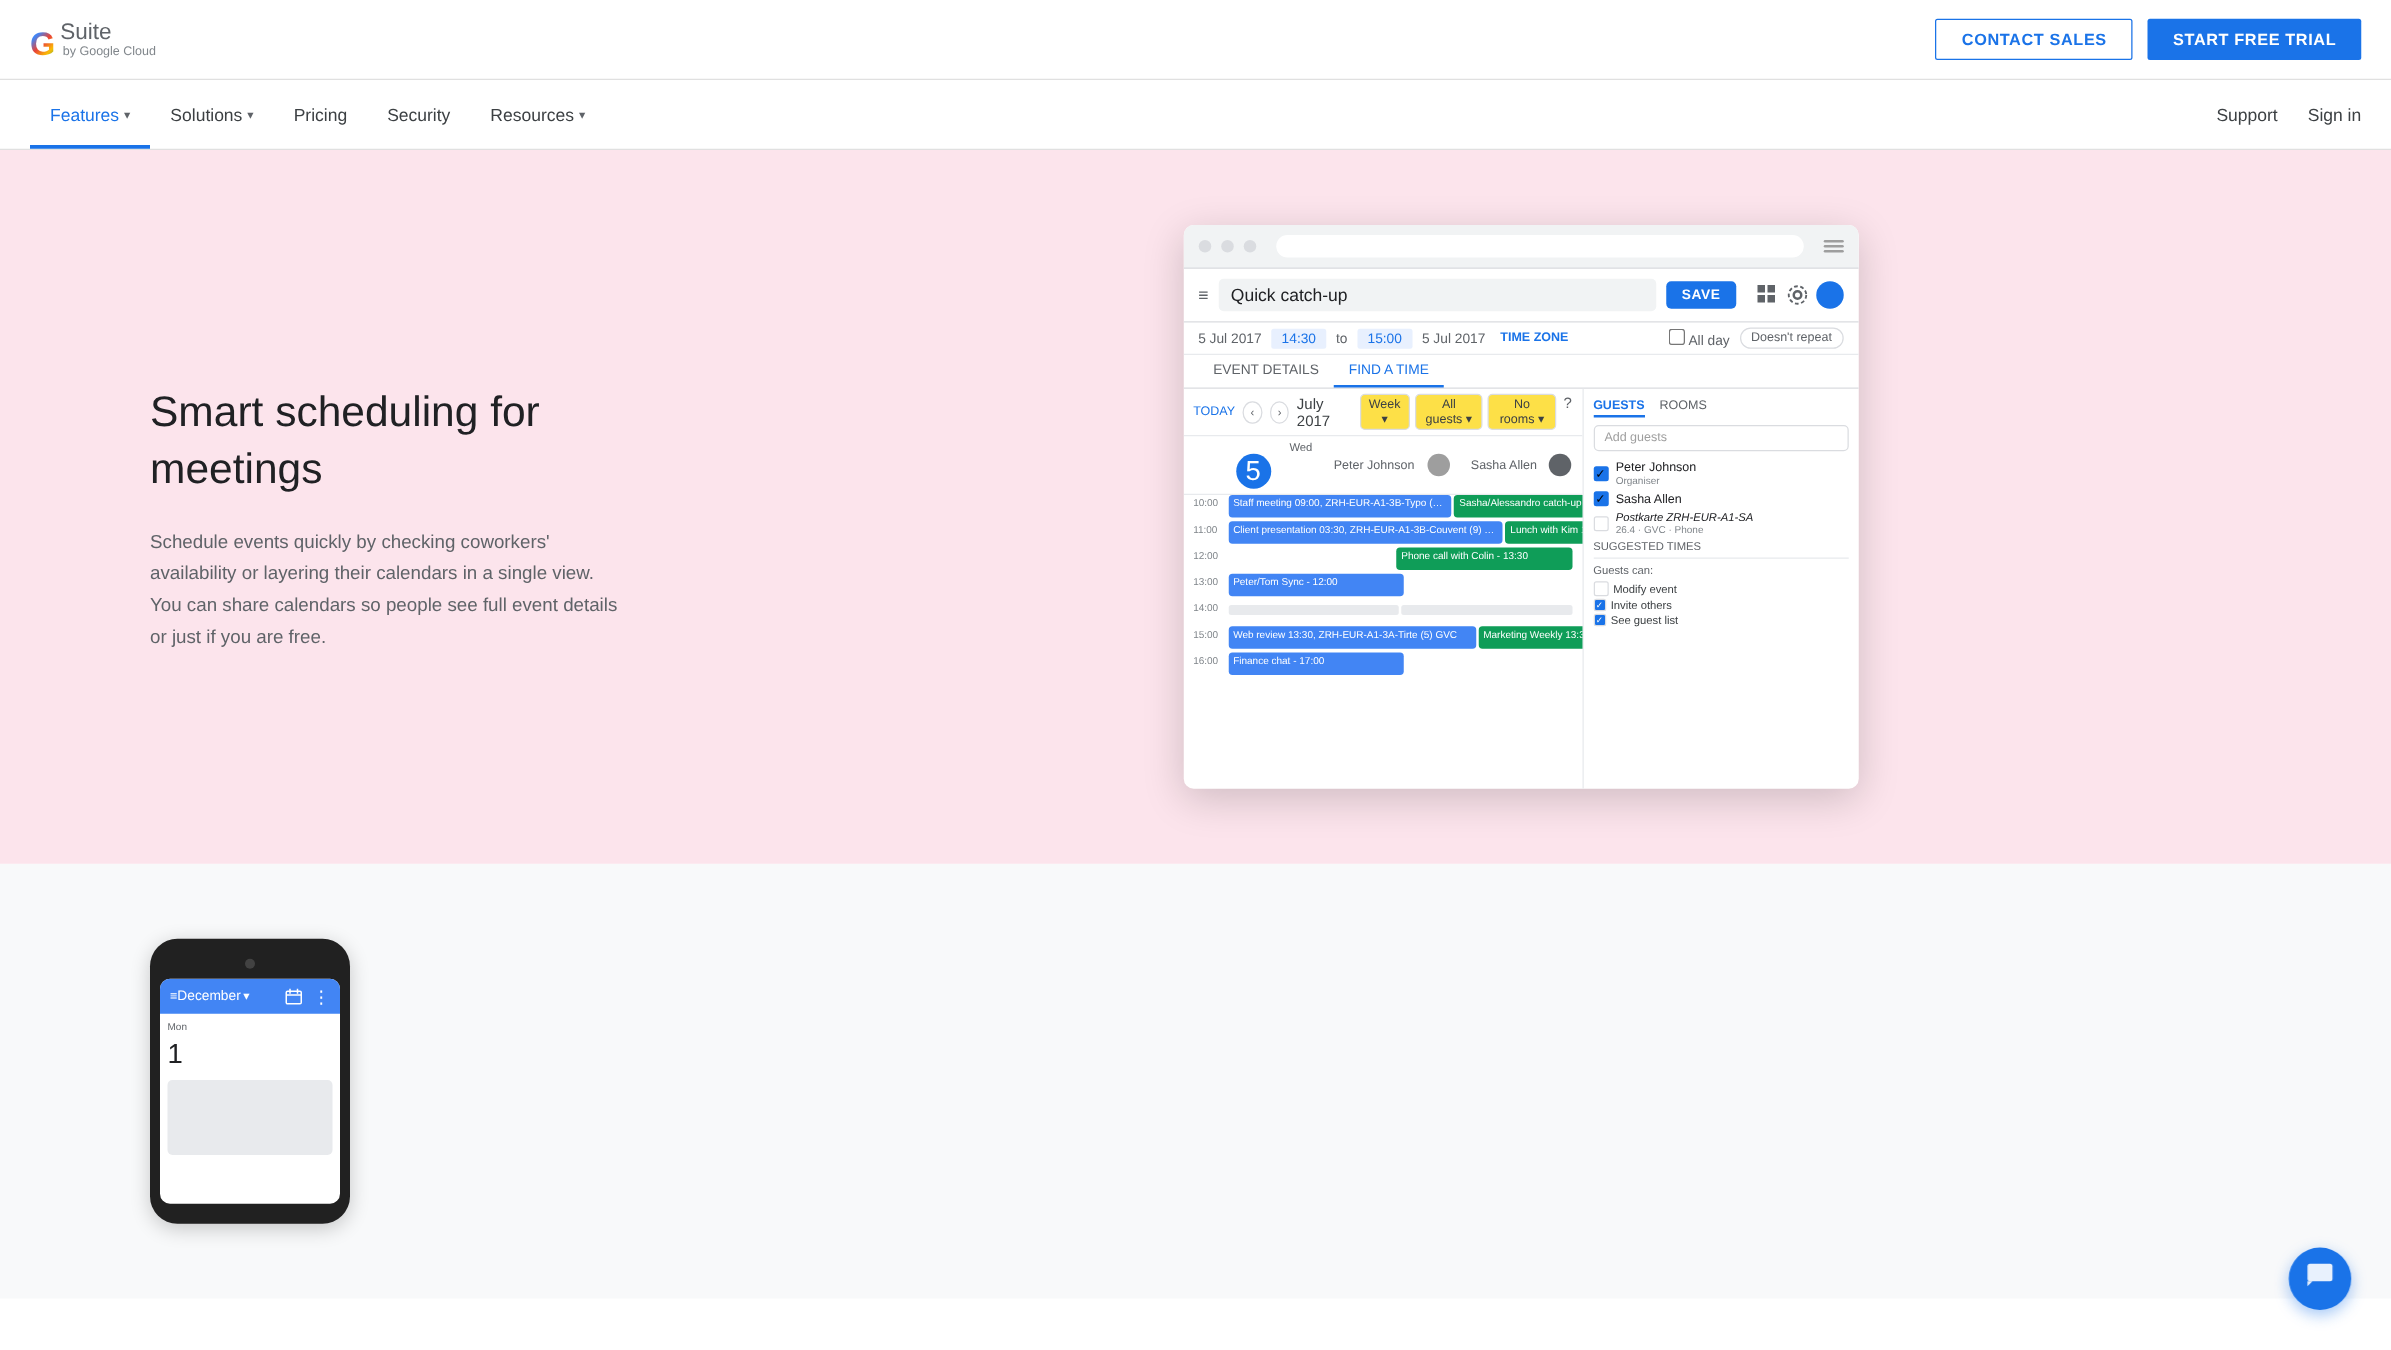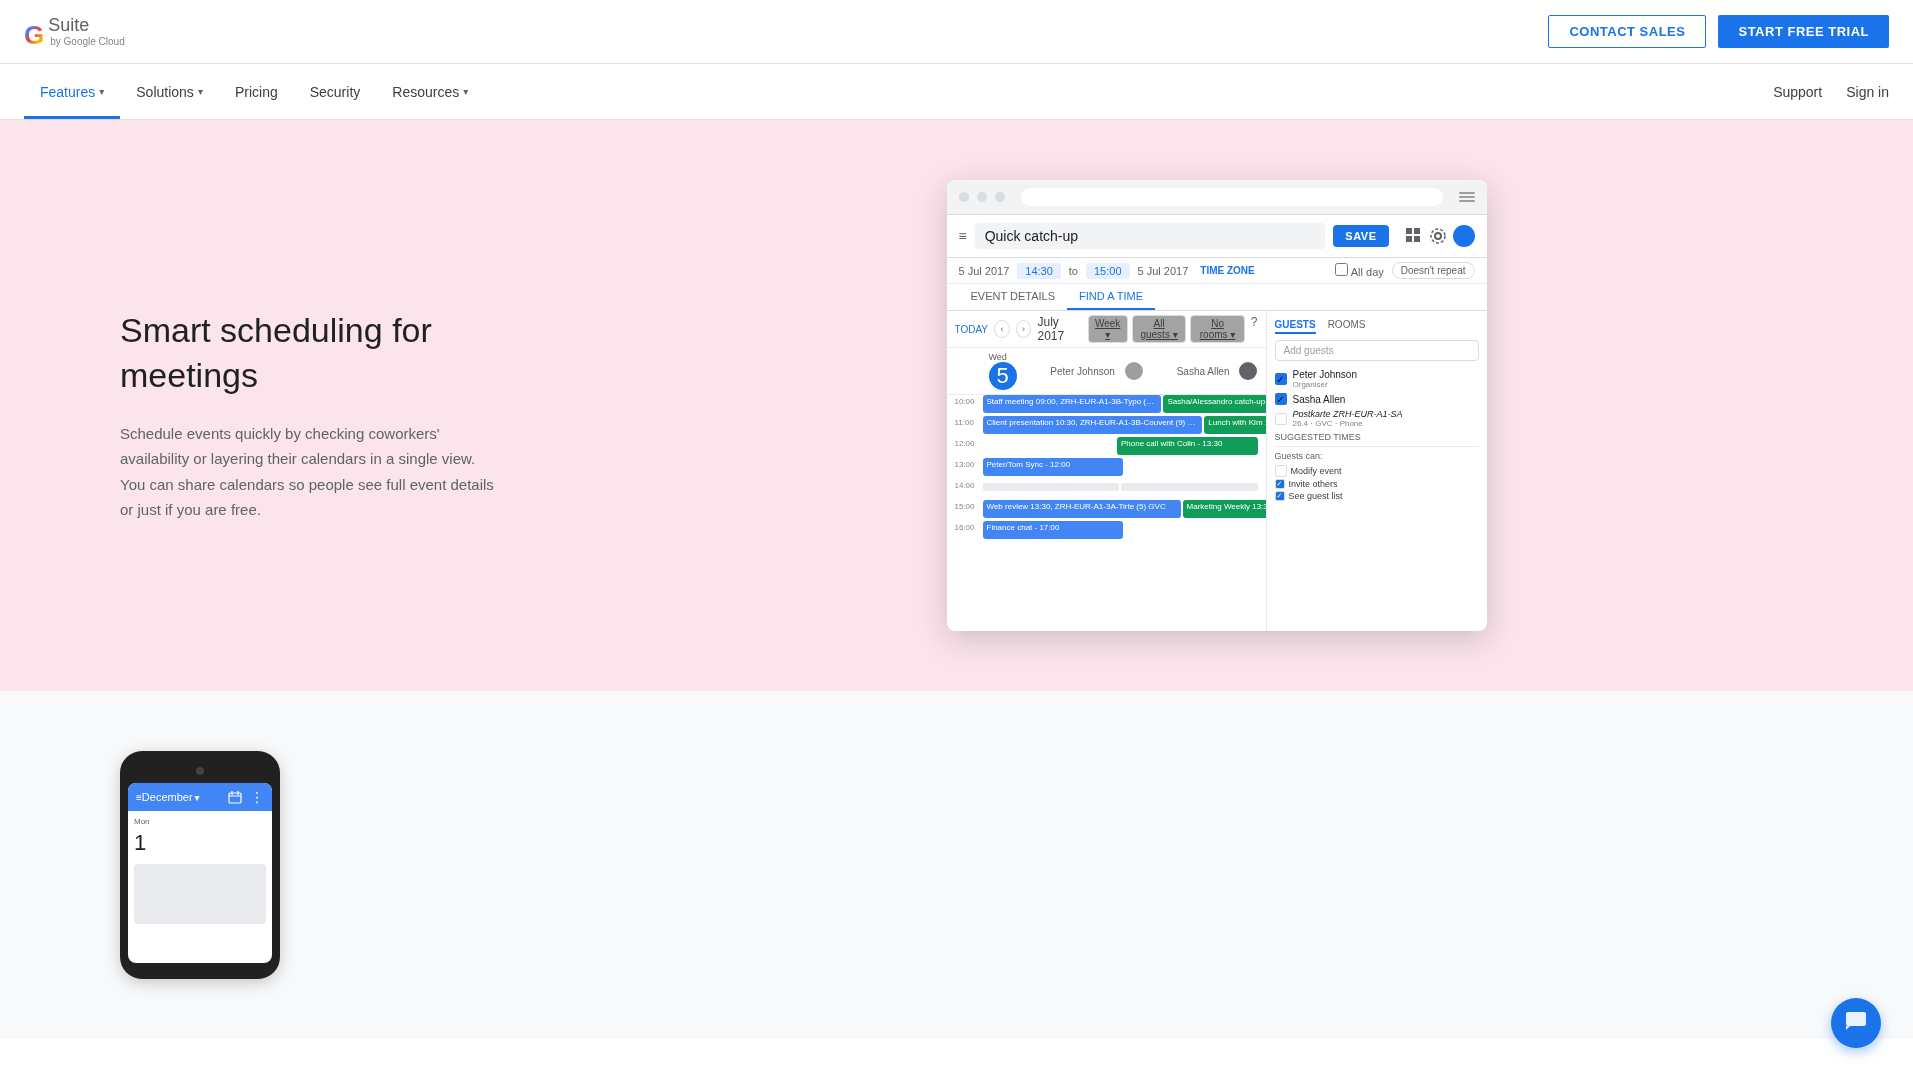--- a/index.html
+++ b/index.html
@@ -262,23 +262,22 @@
       margin-left: auto;
       display: flex;
       gap: 4px;
     }
     .cal-select-btn {
       border: 1px solid #dadce0;
       border-radius: 4px;
       padding: 2px 6px;
       font-size: 10px;
       color: #3c4043;
-      background: #a3a3a3;
+      background: #fde047;
       cursor: pointer;
-      text-decoration: underline;
     }
     .cal-help { font-size: 12px; color: #5f6368; margin-left: 2px; }
     .cal-day-header {
       display: flex;
       padding: 4px 8px;
       border-bottom: 1px solid #e8eaed;
       align-items: center;
       gap: 6px;
     }
     .cal-day-person {
@@ -578,21 +577,21 @@
               <button class="cal-select-btn">Week ▾</button>
               <button class="cal-select-btn">All guests ▾</button>
               <button class="cal-select-btn">No rooms ▾</button>
               <span class="cal-help">?</span>
             </div>
           </div>
 
           <div class="cal-day-header">
             <div style="width:28px;"></div>
             <div>
-              <div style="font-size:9px;color:#5f6368;">Wed</div>
+              <div style="font-size:9px;color:#5f6368;margin-left:43px;">Wed</div>
               <div style="font-size:22px;font-weight:300;color:#202124;background:#1a73e8;color:#fff;border-radius:50%;width:28px;height:28px;display:flex;align-items:center;justify-content:center;">5</div>
             </div>
             <div class="cal-day-person">Peter Johnson</div>
             <div style="width:18px;height:18px;border-radius:50%;background:#9e9e9e;margin-left:4px;"></div>
             <div class="cal-day-person">Sasha Allen</div>
             <div style="width:18px;height:18px;border-radius:50%;background:#5f6368;margin-left:4px;"></div>
           </div>
 
           <div class="cal-day-slots">
 
@@ -600,21 +599,21 @@
               <span class="cal-time">10:00</span>
               <div class="cal-events-row">
                 <div class="cal-event blue">Staff meeting 09:00, ZRH-EUR-A1-3B-Typo (9) GVC (Phone)</div>
                 <div class="cal-event green">Sasha/Alessandro catch-up - 09:00</div>
               </div>
             </div>
 
             <div class="cal-slot">
               <span class="cal-time">11:00</span>
               <div class="cal-events-row">
-                <div class="cal-event blue">Client presentation 10:30, ZRH-EUR-A1-3B-Couvent (9) GVC</div>
+                <div class="cal-event blue">Client presentation 03:30, ZRH-EUR-A1-3B-Couvent (9) GVC</div>
                 <div class="cal-event green">Lunch with Kim 11:30, ZRH-EUR-A1-3B-Couvent (6) GVC</div>
               </div>
             </div>
 
             <div class="cal-slot">
               <span class="cal-time">12:00</span>
               <div class="cal-events-row">
                 <div style="flex:1;"></div>
                 <div class="cal-event green">Phone call with Colin - 13:30</div>
               </div>

